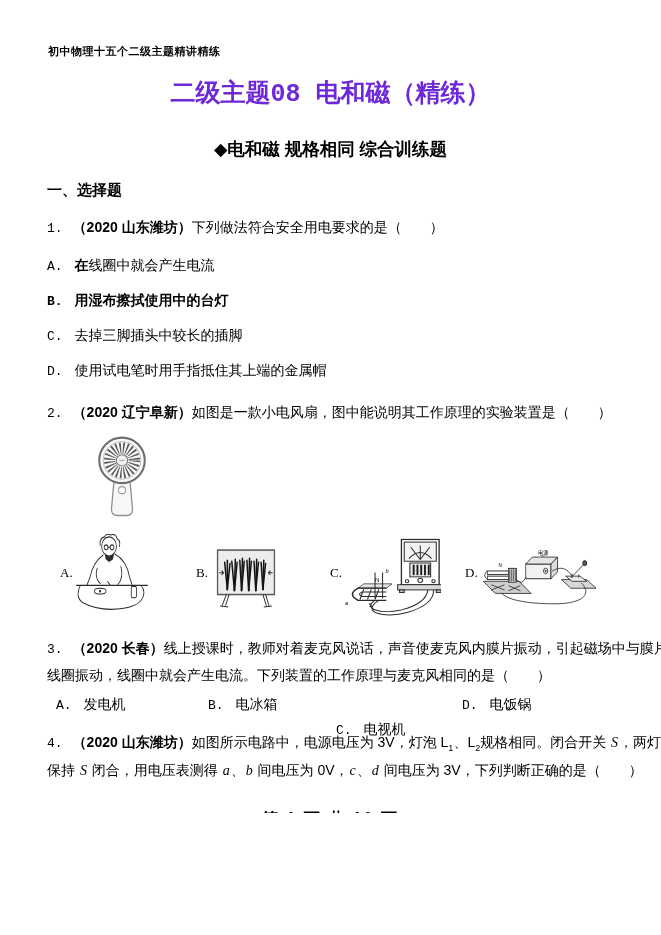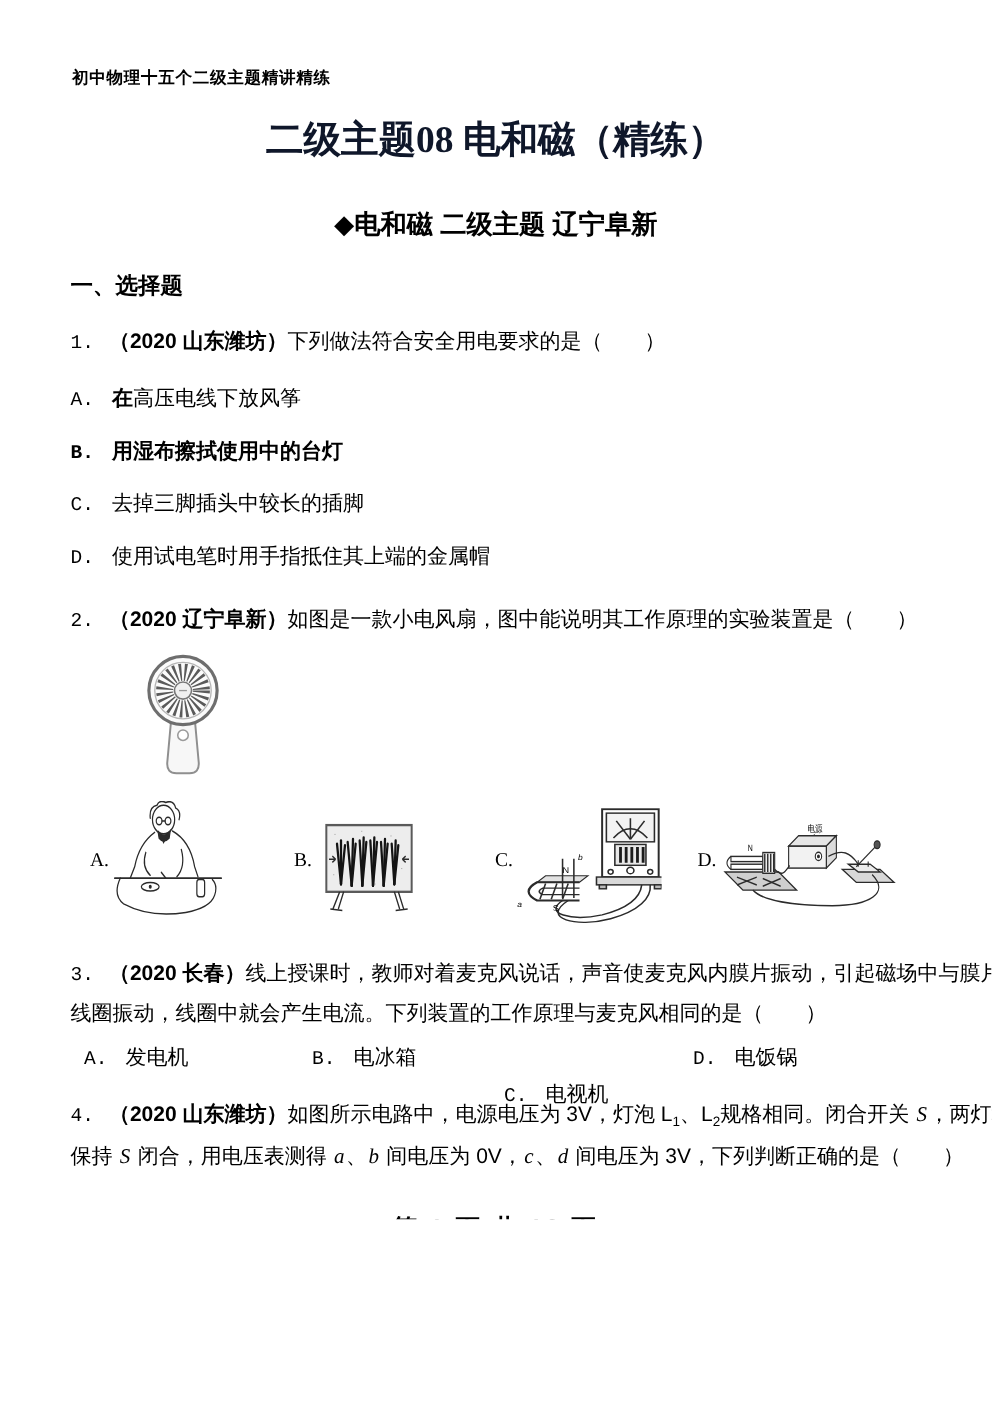--- a/index.html
+++ b/index.html
@@ -28,29 +28,29 @@
   svg{display:block;}
   svg text{font-family:"Liberation Sans","DejaVu Sans",sans-serif;}
 </style>
 </head>
 <body>
 
 <div class="page">
 
   <div class="abs hdr">初中物理十五个二级主题精讲精练</div>
 
-  <div class="abs title" style="color:#0f172a;">二级主题08 电和磁（精练）</div>
-  <div class="abs subtitle">◆电和磁 二级主题 辽宁阜新</div>
+  <div class="abs title" style="color:#6d28d9;font-family:Liberation Mono, monospace;">二级主题08 电和磁（精练）</div>
+  <div class="abs subtitle">◆电和磁 规格相同 综合训练题</div>
   <div class="abs section">一、选择题</div>
 
   <div class="abs stem" style="top:219px;">
     <span class="qnum">1.</span><span class="bold">（2020 山东潍坊）</span><span>下列做法符合安全用电要求的是（　　）</span>
   </div>
   <div class="abs opt" style="top:257px;">
-    <span class="olbl">A.</span><span class="bold">在</span><span>高压电线下放风筝</span>
+    <span class="olbl">A.</span><span class="bold">在</span><span>线圈中就会产生电流</span>
   </div>
   <div class="abs opt" style="top:292px;font-weight:bold;">
     <span class="olbl">B.</span><span>用湿布擦拭使用中的台灯</span>
   </div>
   <div class="abs opt" style="top:327px;">
     <span class="olbl">C.</span><span>去掉三脚插头中较长的插脚</span>
   </div>
   <div class="abs opt" style="top:362px;">
     <span class="olbl">D.</span><span>使用试电笔时用手指抵住其上端的金属帽</span>
   </div>

